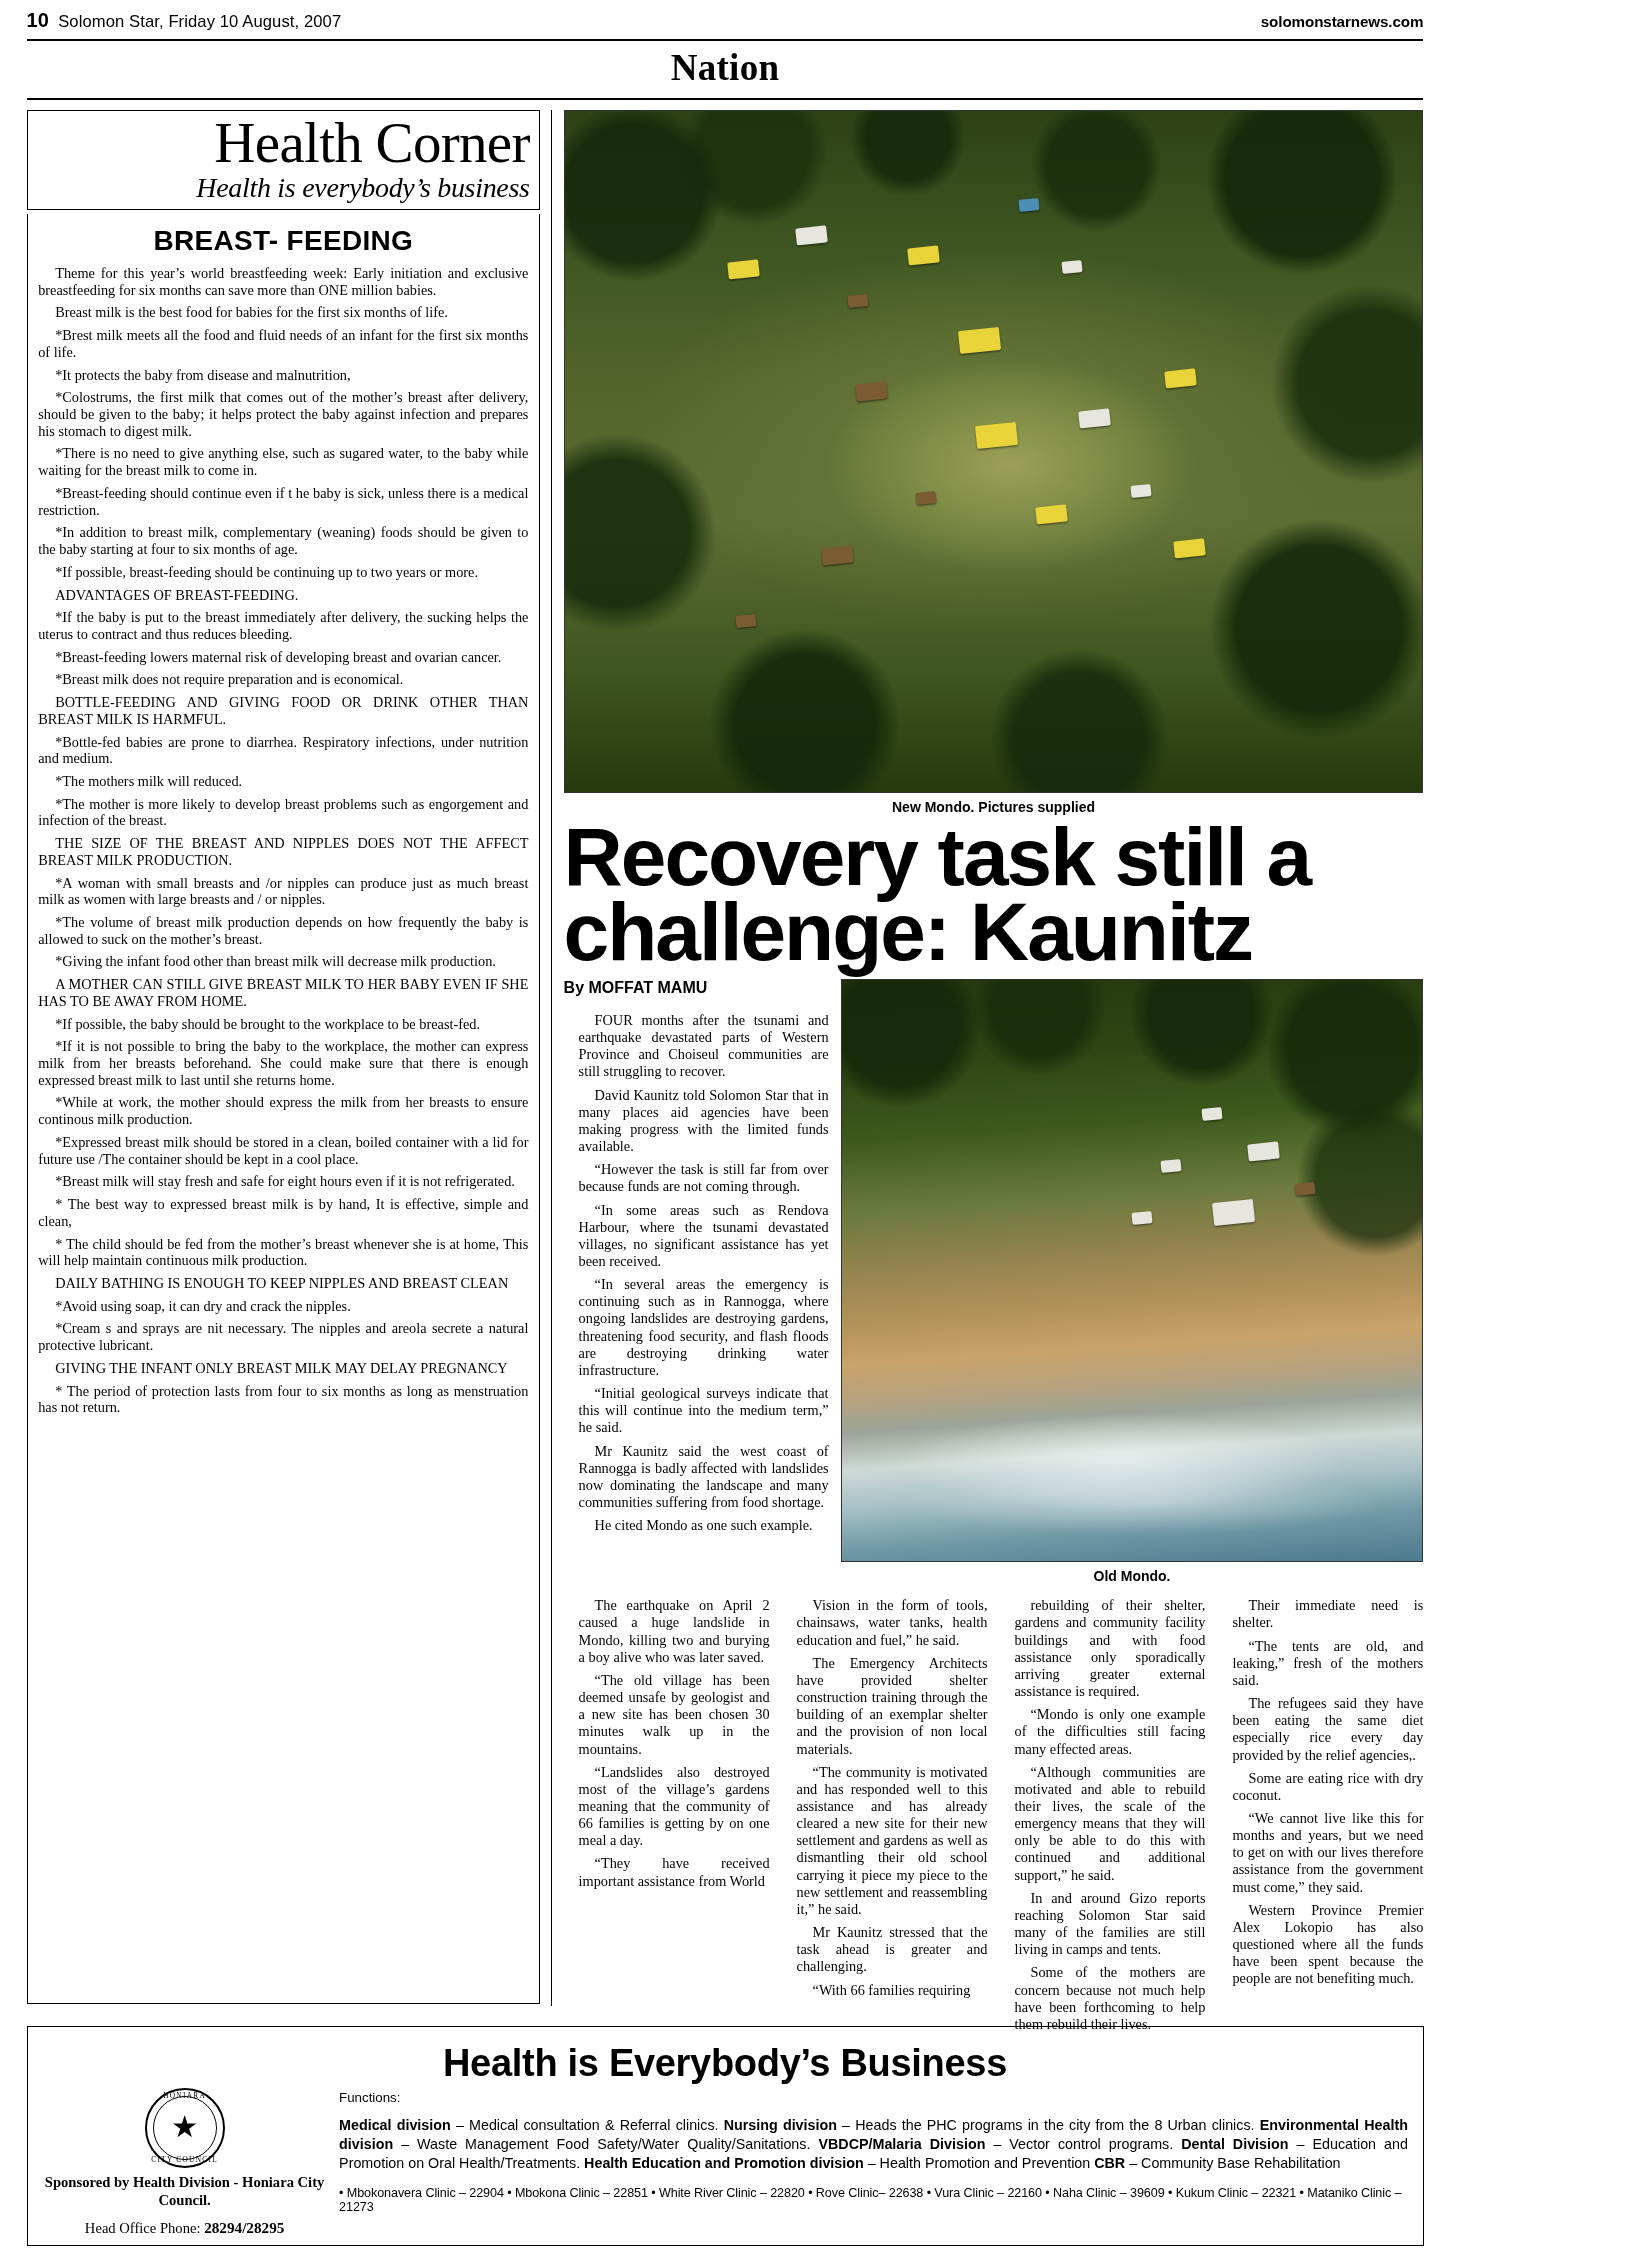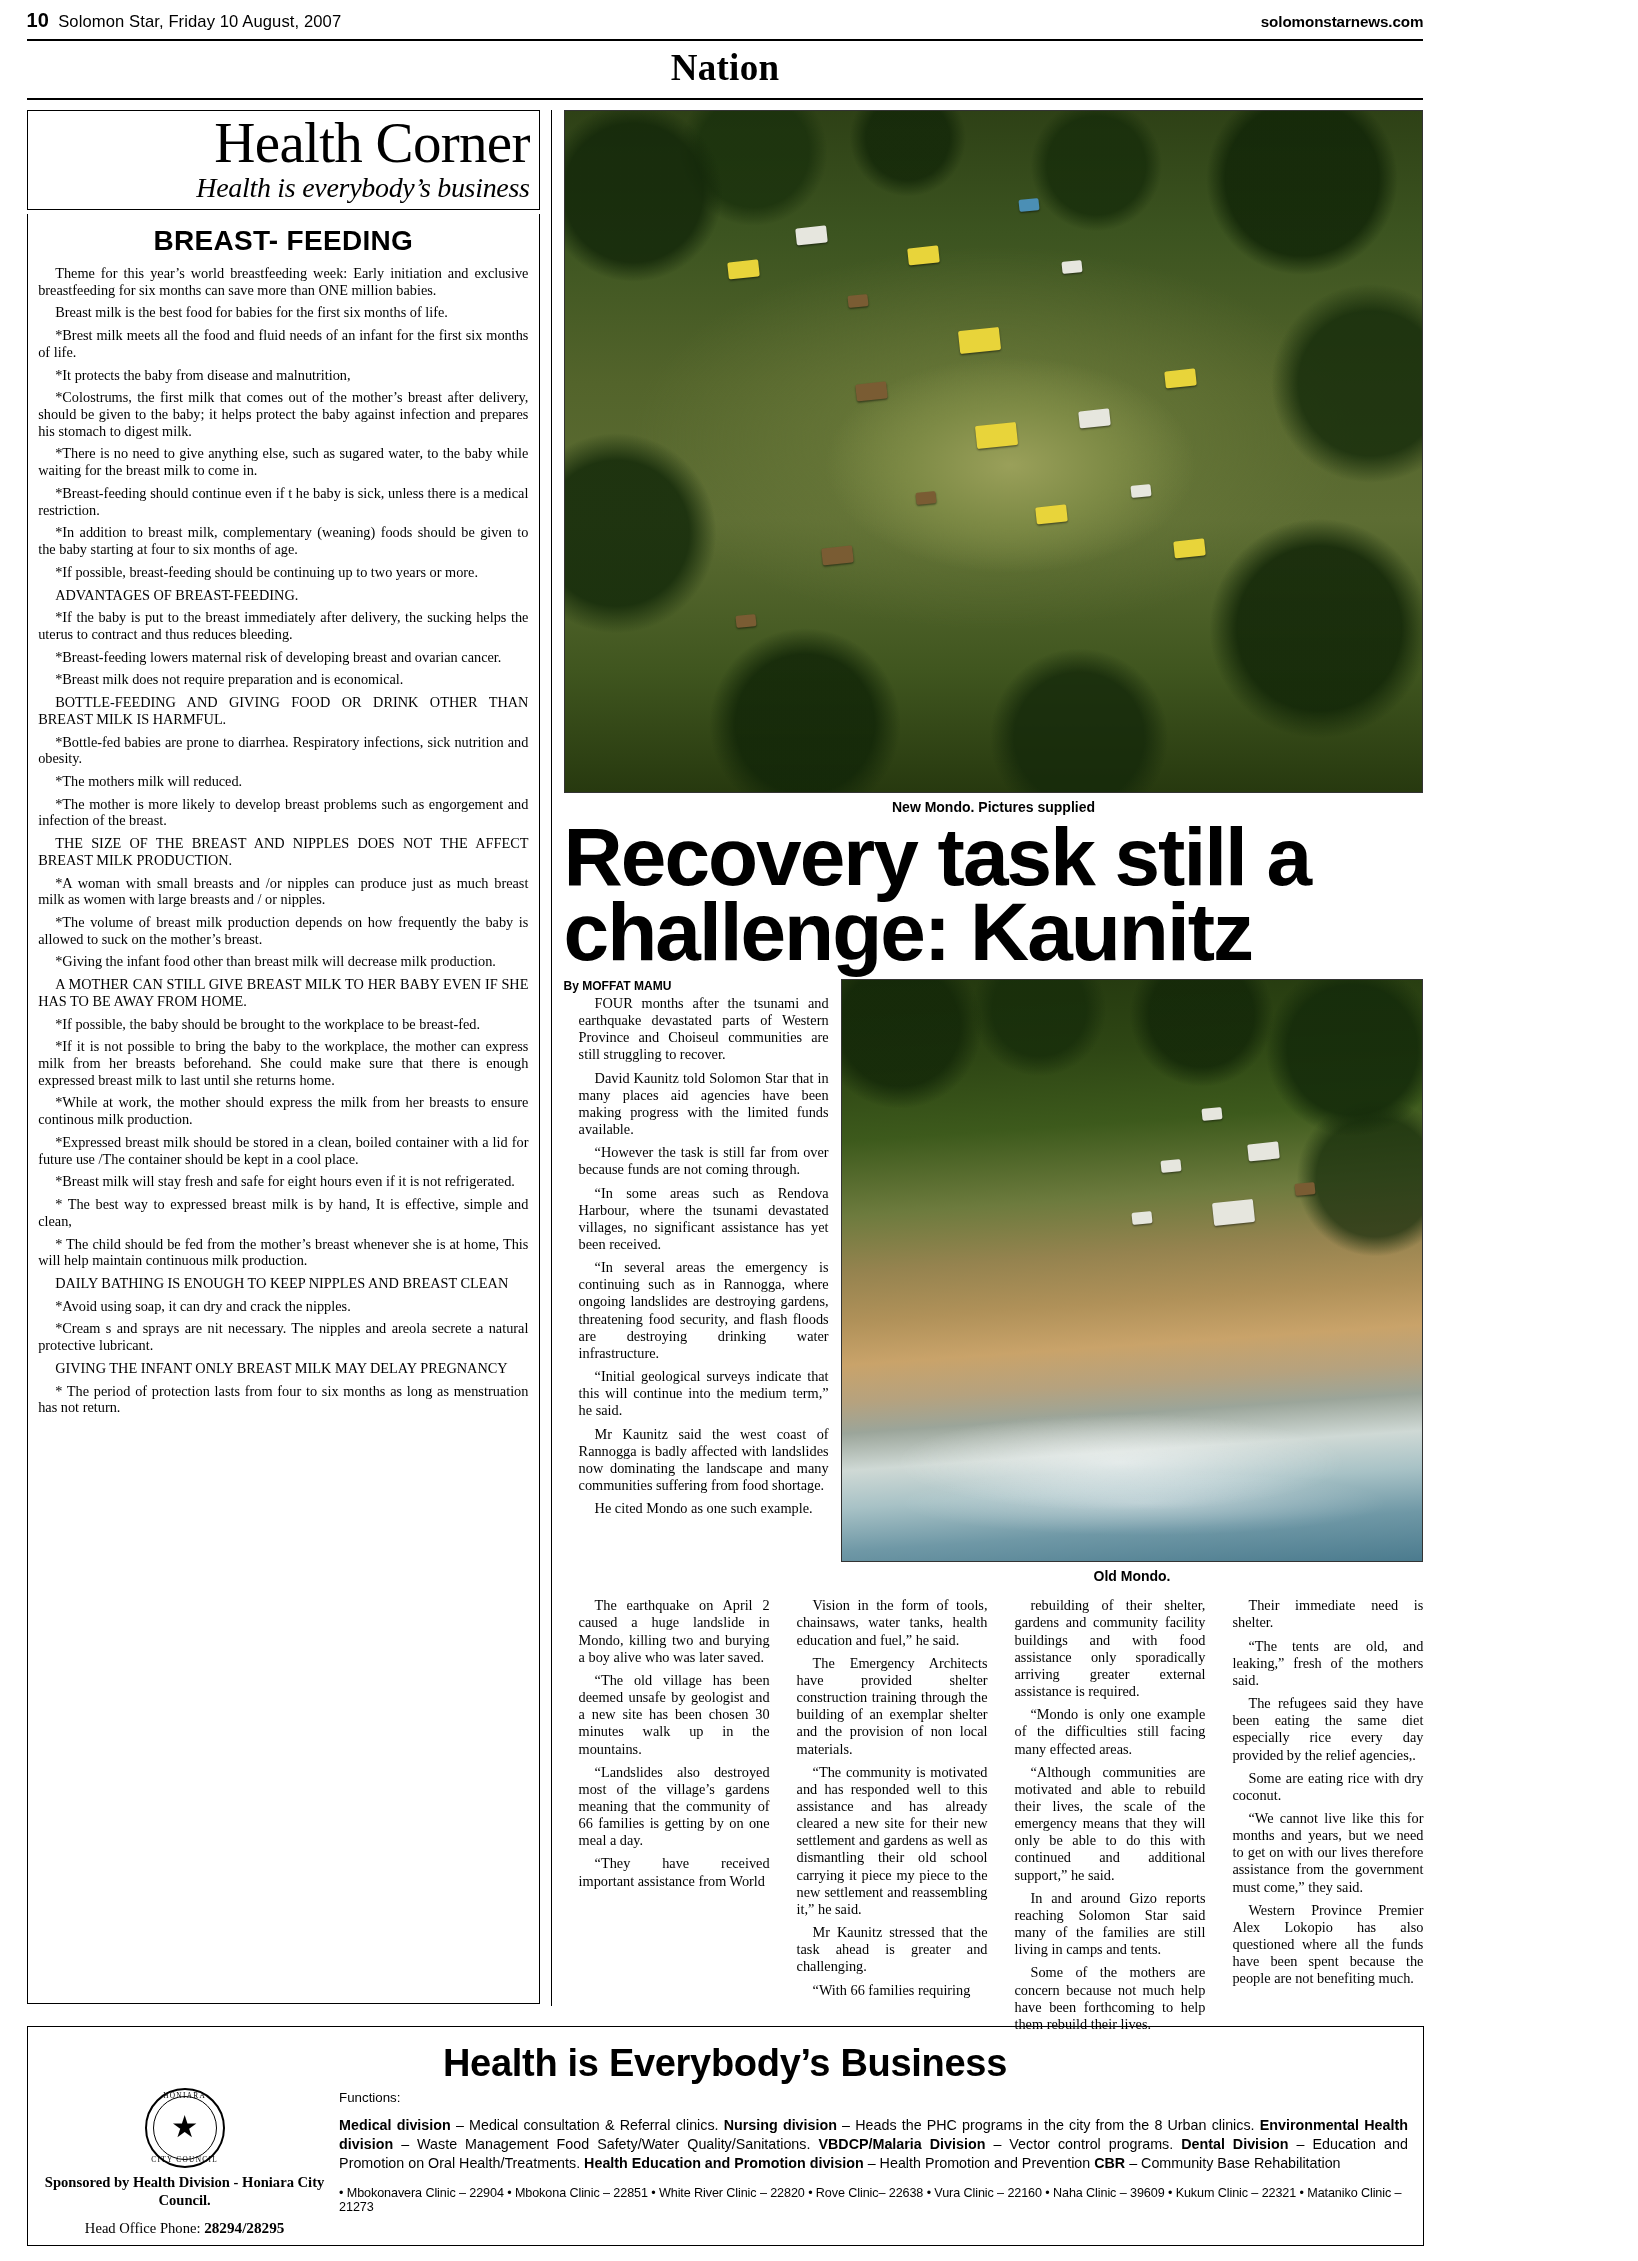--- a/index.html
+++ b/index.html
@@ -149,22 +149,22 @@
     display: flex;
     gap: 12px;
   }
   .story-col {
     width: 265px;
     flex: 0 0 265px;
   }
   .byline {
     font-family: "Liberation Sans", sans-serif;
     font-weight: bold;
-    font-size: 12px;
-    margin-bottom: 2px;
+    font-size: 16px;
+    margin-bottom: 15px;
   }
   .story-col p, .cols p {
     margin: 0 0 6px 15px;
     font-size: 14.3px;
     line-height: 1.2;
     text-align: justify;
     hyphens: auto;
   }
   .story-col p.ind, .cols p.ind { text-indent: 16px; }
 
@@ -332,21 +332,21 @@
             <p class="indent">*Colostrums, the first milk that comes out of the mother’s breast after delivery, should be given to the baby; it helps protect the baby against infection and prepares his stomach to digest milk.</p>
             <p class="indent">*There is no need to give anything else, such as sugared water, to the baby while waiting for the breast milk to come in.</p>
             <p class="indent">*Breast-feeding should continue even if t he baby is sick, unless there is a medical restriction.</p>
             <p class="indent">*In addition to breast milk, complementary (weaning) foods should be given to the baby starting at four to six months of age.</p>
             <p class="indent">*If possible, breast-feeding should be continuing up to two years or more.</p>
             <p class="indent">ADVANTAGES OF BREAST-FEEDING.</p>
             <p class="indent">*If the baby is put to the breast immediately after delivery, the sucking helps the uterus to contract and thus reduces bleeding.</p>
             <p class="indent">*Breast-feeding lowers maternal risk of developing breast and ovarian cancer.</p>
             <p class="indent">*Breast milk does not require preparation and is economical.</p>
             <p class="indent">BOTTLE-FEEDING AND GIVING FOOD OR DRINK OTHER THAN BREAST MILK IS HARMFUL.</p>
-            <p class="indent">*Bottle-fed babies are prone to diarrhea. Respiratory infections, sick nutrition and obesity.</p>
+            <p class="indent">*Bottle-fed babies are prone to diarrhea. Respiratory infections, under nutrition and medium.</p>
             <p class="indent">*The mothers milk will reduced.</p>
             <p class="indent">*The mother is more likely to develop breast problems such as engorgement  and infection of the breast.</p>
             <p class="indent">THE SIZE OF THE BREAST AND NIPPLES DOES NOT THE AFFECT BREAST MILK PRODUCTION.</p>
             <p class="indent">*A woman with small breasts and /or nipples can produce just as much breast milk as women with large breasts and / or nipples.</p>
             <p class="indent">*The volume of breast milk production depends on how frequently the baby is allowed to suck on the mother’s breast.</p>
             <p class="indent">*Giving the infant food other than breast milk will decrease milk production.</p>
             <p class="indent">A MOTHER CAN STILL GIVE BREAST MILK TO HER BABY EVEN IF SHE HAS TO BE AWAY FROM HOME.</p>
             <p class="indent">*If possible, the baby should be brought to the workplace to be breast-fed.</p>
             <p class="indent">*If it is not possible to bring  the baby to the workplace, the mother can express milk from her breasts beforehand. She could make sure that there is enough expressed breast milk to last until she returns home.</p>
             <p class="indent">*While at work, the mother should express the milk from her breasts to ensure continous milk production.</p>

